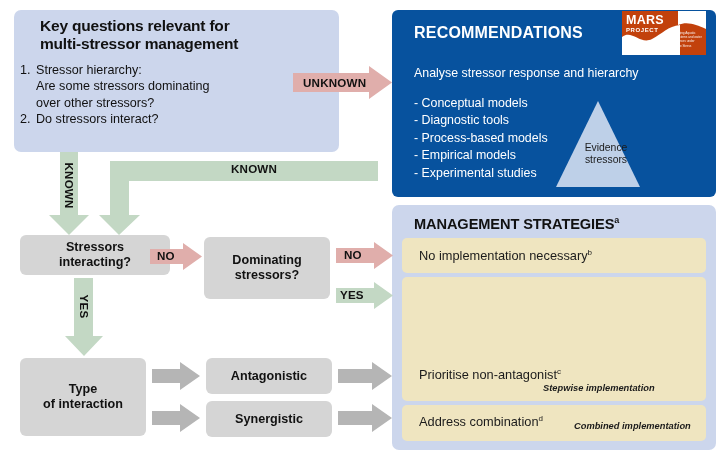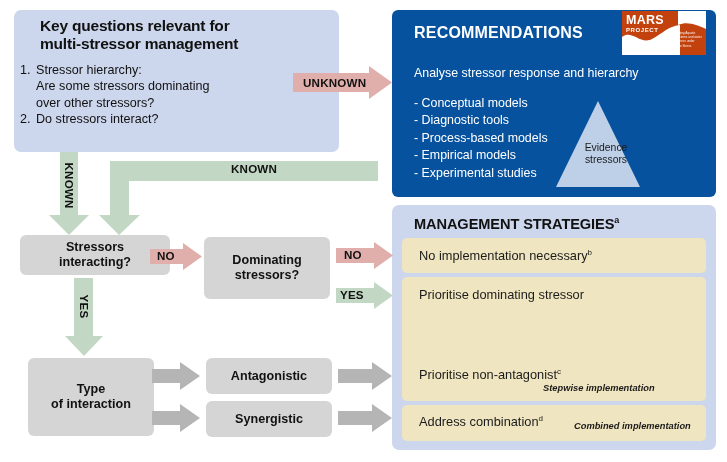--- a/index.html
+++ b/index.html
@@ -110,21 +110,21 @@
   .sup-t{font-size:9px;vertical-align:super;}
 
   
   .fbox{
     background:#d5d5d5;border-radius:6px;
     display:flex;align-items:center;justify-content:center;text-align:center;
     font-weight:bold;font-size:12.6px;line-height:15px;color:#111;
   }
   #box-stressors{left:20px;top:235px;width:150px;height:40px;}
   #box-dominating{left:204px;top:237px;width:126px;height:62px;}
-  #box-type{left:20px;top:358px;width:126px;height:78px;margin-left:8px;}
+  #box-type{left:20px;top:358px;width:126px;height:78px;}
   #box-antag{left:206px;top:358px;width:126px;height:36px;}
   #box-syn{left:206px;top:401px;width:126px;height:36px;}
 
   
   .arrow-svg{position:absolute;overflow:visible;}
   .arrow-label{
     position:absolute;font-weight:bold;font-size:11.6px;color:#111;
     letter-spacing:.2px;
   }
   .arrow-label.vert{
@@ -191,21 +191,20 @@
 
   <div class="abs" id="mgmt-panel"></div>
   <div class="abs" id="mgmt-title"><span>MANAGEMENT STRATEGIES</span><span class="sup-t">a</span></div>
 
   <div class="abs ybox" id="ybox-1"></div>
   <div class="abs ybox" id="ybox-2"></div>
   <div class="abs ybox" id="ybox-3"></div>
 
   <div class="abs ytext" id="ytext-1"><span>No implementation necessary</span><span class="sup">b</span></div>
 
-  <div class="abs ytext" id="ytext-2a"><span>Prioritise dominating stressor</span><span class="sup"></span></div>
 
   <div class="abs ytext" id="ytext-2b"><span>Prioritise non-antagonist</span><span class="sup">c</span></div>
 
   <div class="abs ytext" id="ytext-3"><span>Address combination</span><span class="sup">d</span></div>
 
   <div class="abs impl" id="impl-step">Stepwise implementation</div>
   <div class="abs impl" id="impl-comb">Combined implementation</div>
 
   <svg class="arrow-svg" style="left:293px;top:66px;" width="99" height="33" viewBox="0 0 99 33">
     <polygon points="0,7 76,7 76,0 99,16.5 76,33 76,26 0,26" fill="#e0aeab"></polygon>

